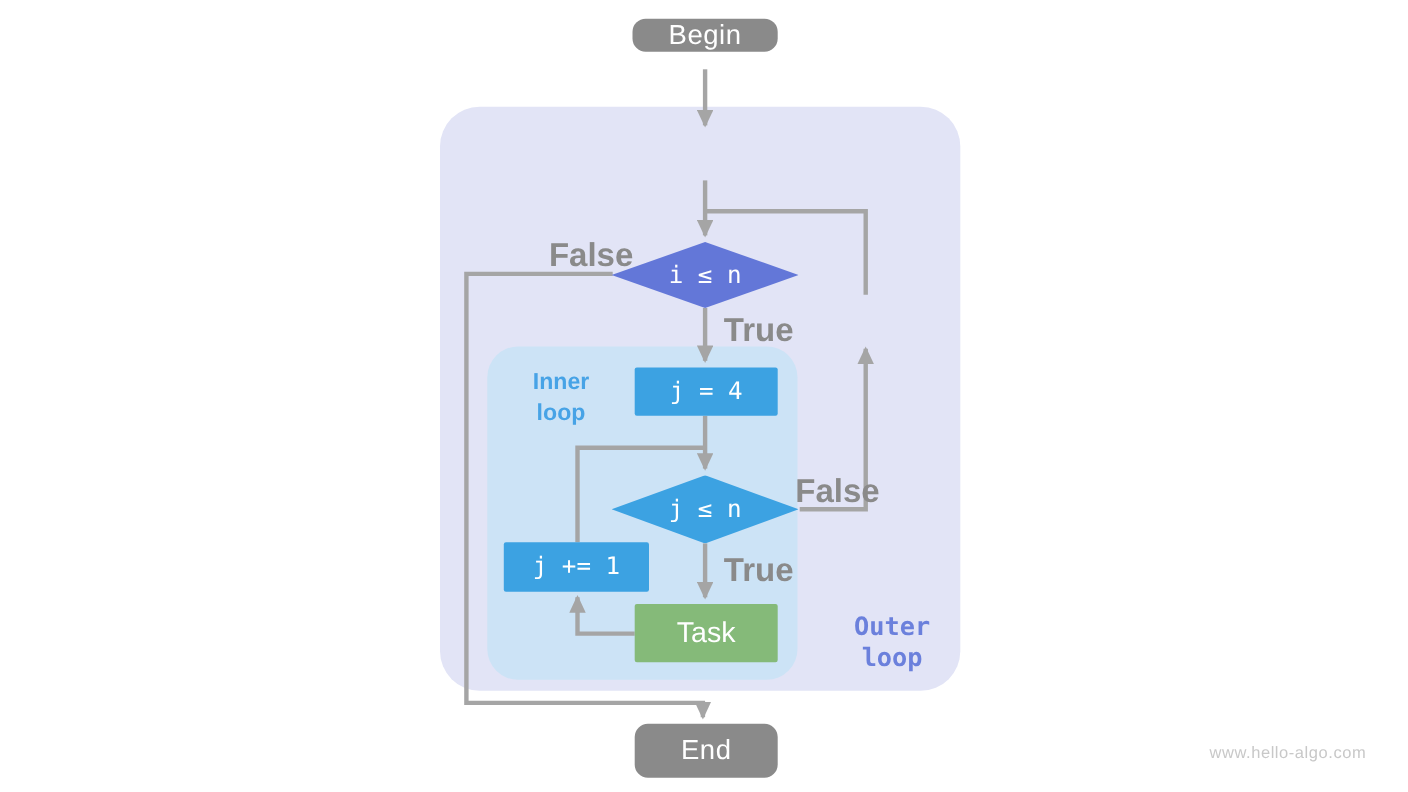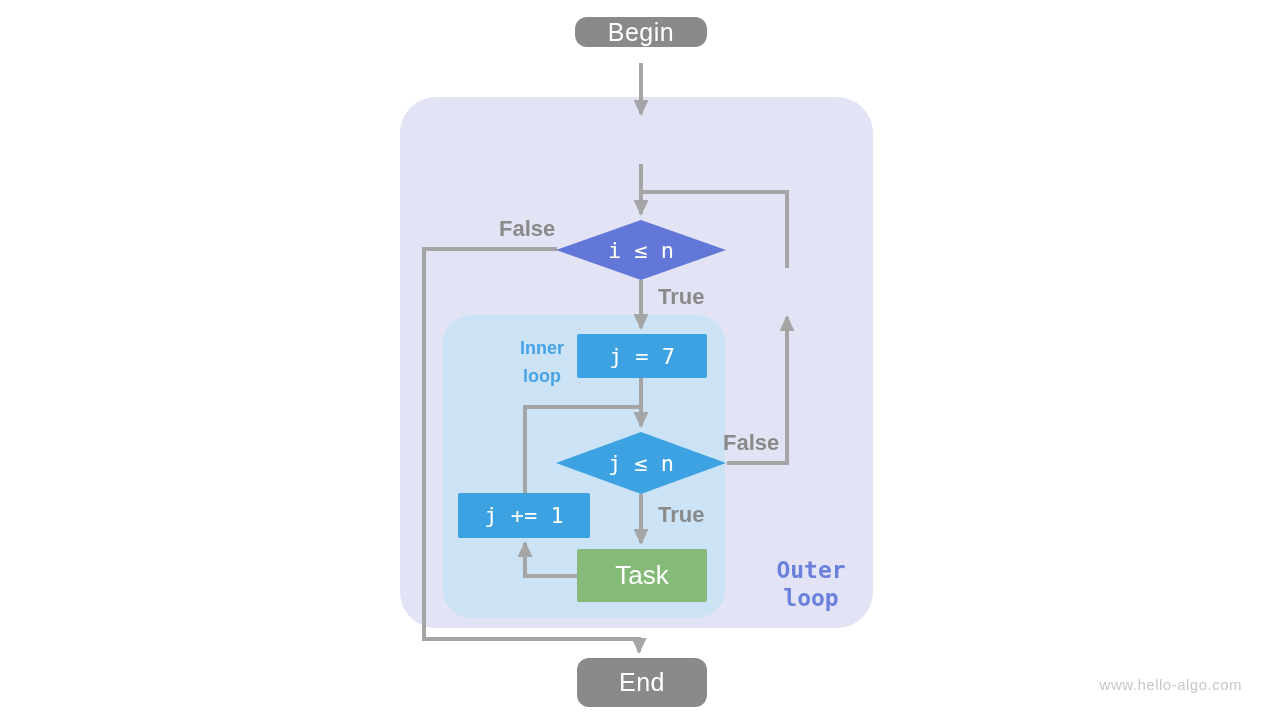--- a/index.html
+++ b/index.html
@@ -46,28 +46,28 @@
   .proc-outer{background:var(--outer-accent);}
   .proc-inner{background:var(--inner-accent);}
   .diamond{
     font-family:"DejaVu Sans Mono","Liberation Mono",monospace;font-size:22px;
     clip-path:polygon(50% 0%,100% 50%,50% 100%,0% 50%);border-radius:0;
   }
   .diamond.proc-outer{background:var(--outer-accent);}
   .diamond.proc-inner{background:var(--inner-accent);}
   .task{background:var(--task-green);font-size:26px;border-radius:2px;}
   .branch-label{
-    position:absolute;font-weight:bold;font-size:22px;color:var(--label-gray);
+    position:absolute;font-weight:bold;font-size:30px;color:var(--label-gray);
     white-space:nowrap;
   }
   .loop-label{
     position:absolute;font-weight:bold;text-align:center;line-height:28px;white-space:pre-line;
   }
   .inner-loop-label{
-    left:444px;top:334px;width:132px;font-size:18px;color:var(--inner-label-blue);padding-left:32px;
+    left:444px;top:334px;width:132px;font-size:21px;color:var(--inner-label-blue);
   }
   .outer-loop-label{
     left:745px;top:556px;width:132px;font-size:23px;color:var(--outer-label-purple);
     font-family:"DejaVu Sans Mono","Liberation Mono",monospace;
     text-align:center;
   }
   .watermark{
     position:absolute;right:38px;top:676px;font-size:15px;
     font-family:Liberation Sans, sans-serif;
     color:var(--watermark-gray);letter-spacing:0.5px;
@@ -98,21 +98,21 @@
     <polyline points="641,494 641,543" marker-end="url(#arrow)"></polyline>
     <polyline points="577,576 525,576 525,543" marker-end="url(#arrow)"></polyline>
   </svg>
 
   <div class="node terminal" style="left:575px;top:17px;width:132px;height:30px">Begin</div>
 
 
   <div class="node diamond proc-outer" style="left:556px;top:220px;width:170px;height:60px">i ≤ n</div>
 
 
-  <div class="node proc proc-inner" style="left:577px;top:334px;width:130px;height:44px">j = 7</div>
+  <div class="node proc proc-inner" style="left:577px;top:334px;width:130px;height:44px">j = 4</div>
 
   <div class="node diamond proc-inner" style="left:556px;top:432px;width:170px;height:62px">j ≤ n</div>
 
   <div class="node proc proc-inner" style="left:458px;top:493px;width:132px;height:45px">j += 1</div>
 
   <div class="node terminal" style="left:577px;top:658px;width:130px;height:49px">End</div>
 
   <div class="node task" style="left:577px;top:549px;width:130px;height:53px">Task</div>
 
   <div class="branch-label" style="left:499px;top:216px">False</div>

